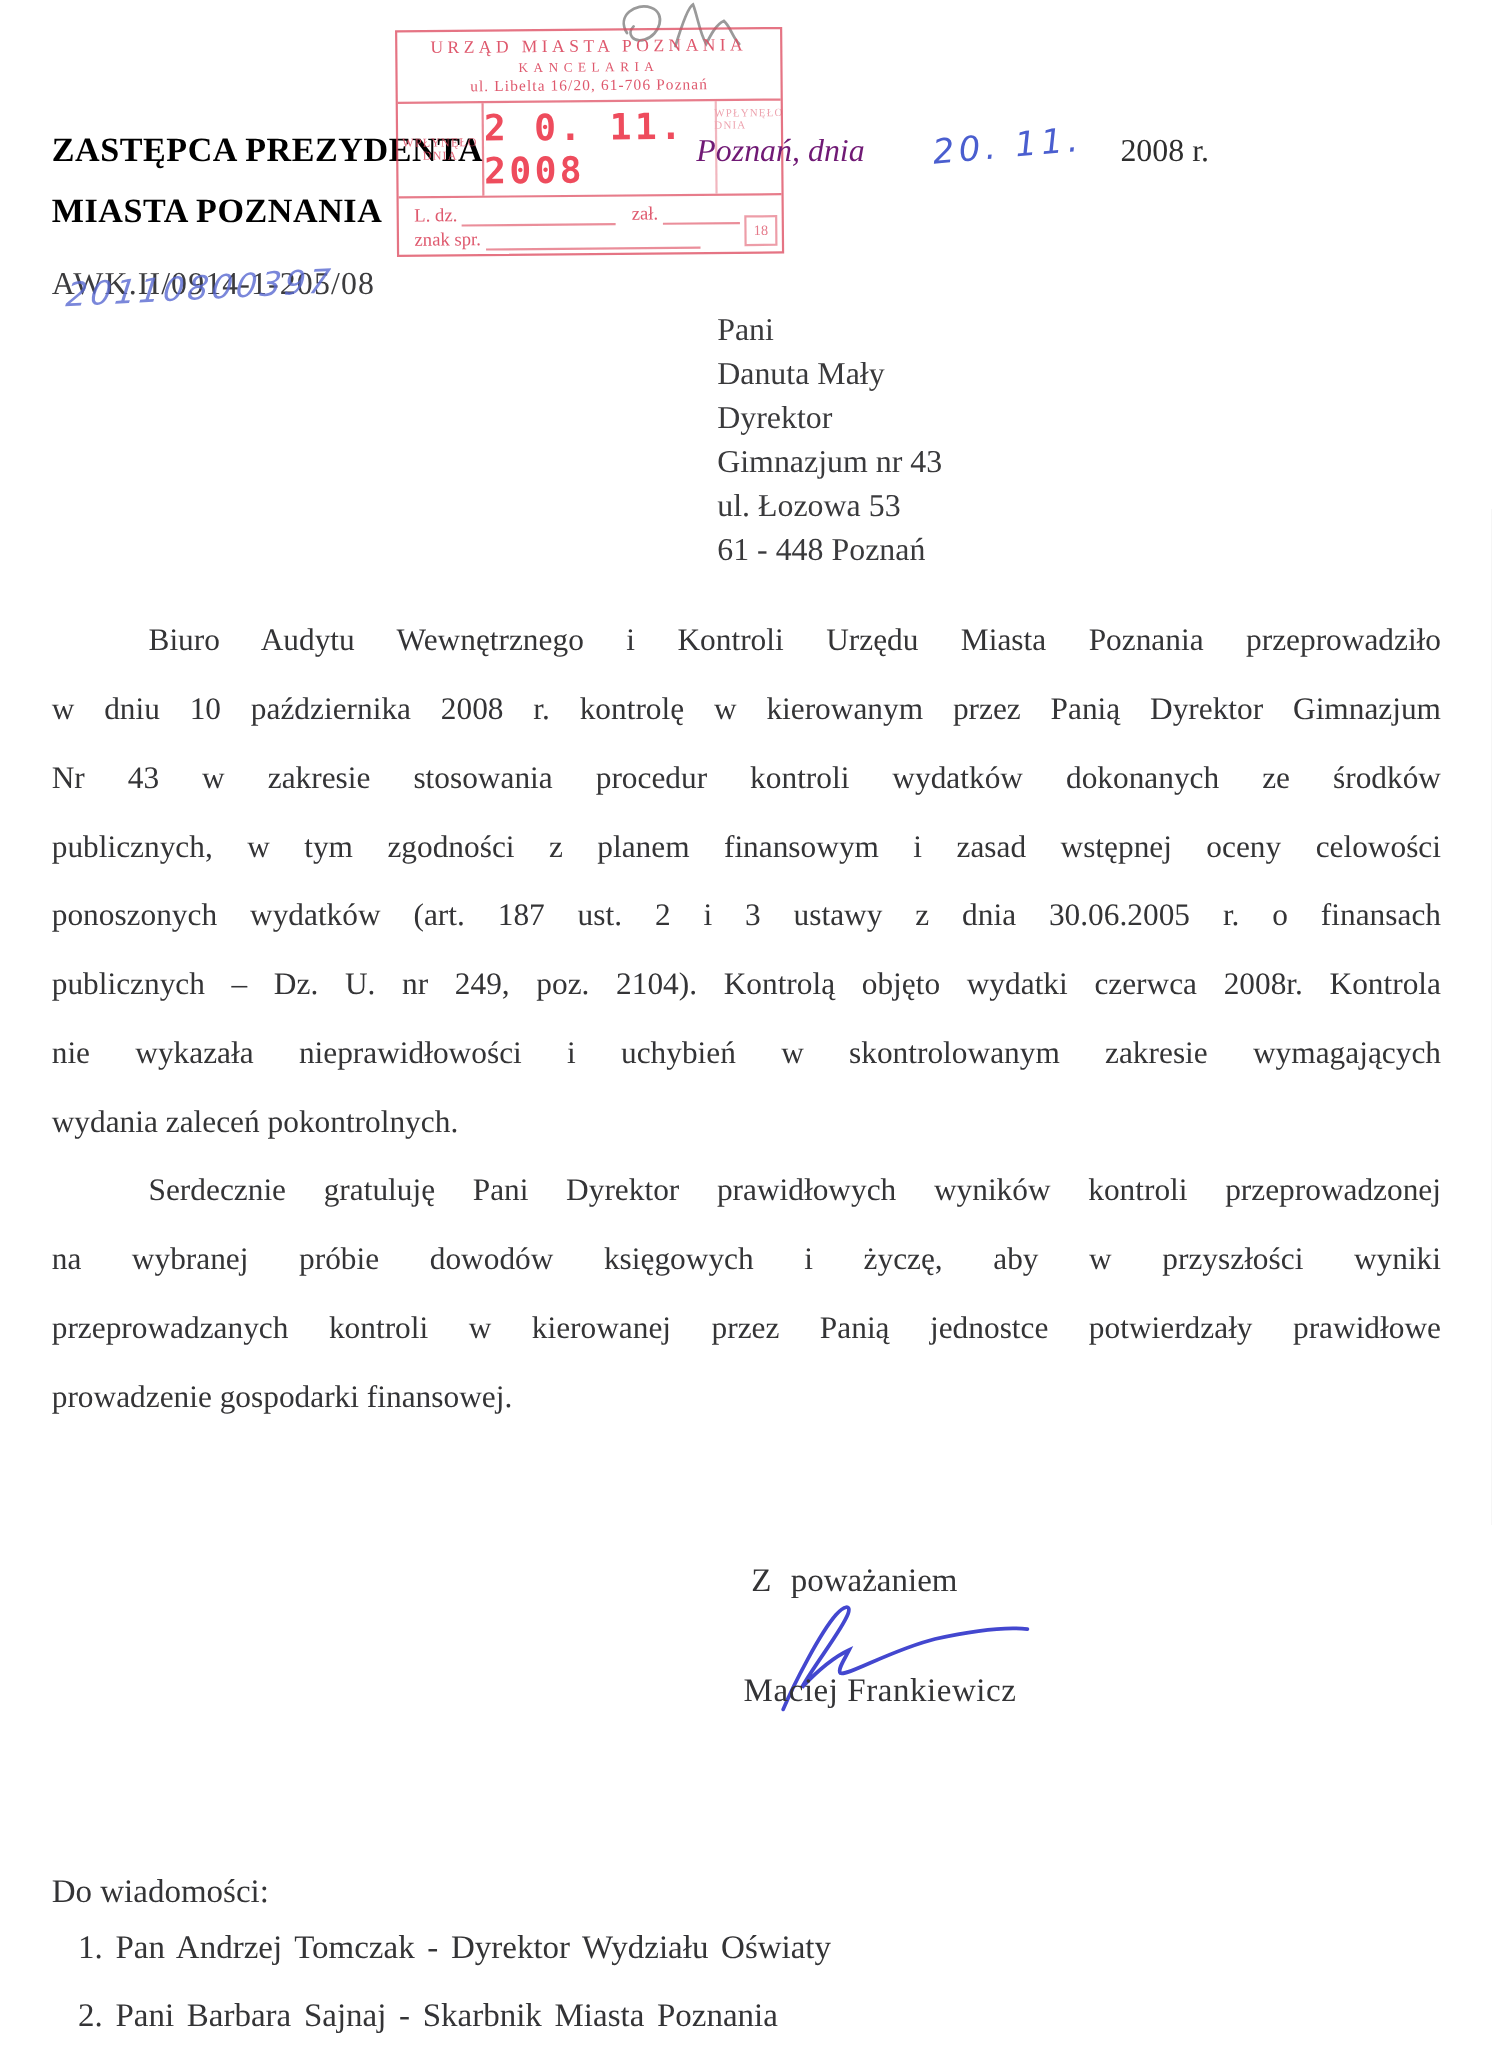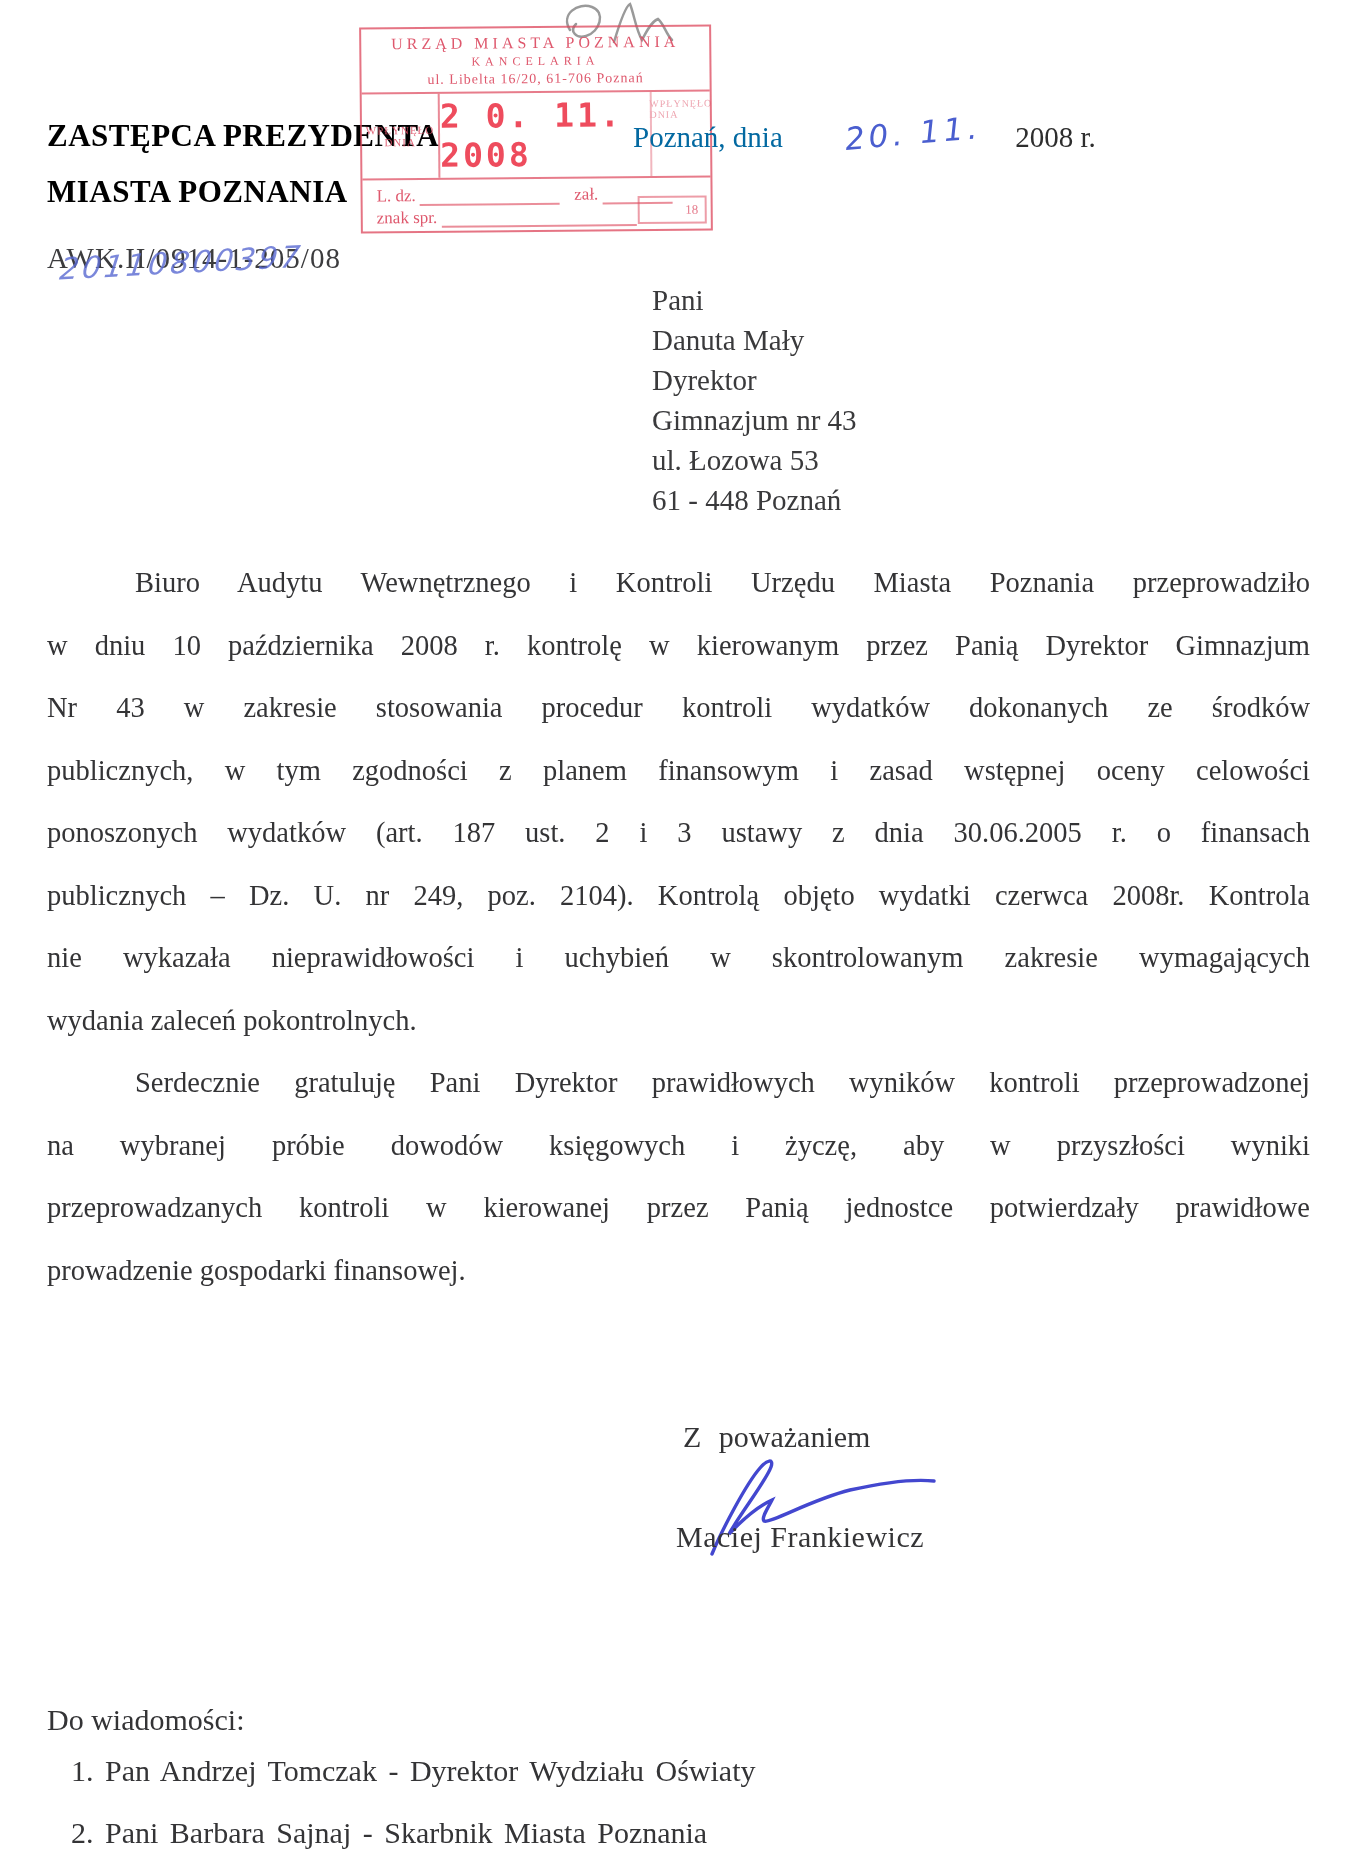--- a/index.html
+++ b/index.html
@@ -60,25 +60,25 @@
     font-size:10px;letter-spacing:1px;text-align:left;
     display:flex;align-items:flex-start;justify-content:center;
     padding-top:6px;opacity:.55;
   }
   .stamp-fields{position:relative;padding:4px 10px 0 14px;font-size:17px;}
   .stamp-fields .row{margin-top:2px;white-space:nowrap;}
   .blank{display:inline-block;border-bottom:2px solid rgba(221,72,92,.65);height:16px;vertical-align:bottom;}
   .stamp-corner{
     position:absolute;right:4px;bottom:2px;width:26px;height:24px;
     border:2px solid rgba(221,72,92,.7);
-    font-size:13px;display:flex;align-items:center;justify-content:center;opacity:.8;padding-left:39px;
+    font-size:13px;display:flex;align-items:center;justify-content:center;opacity:.8;
   }
   
   .dateline{position:absolute;left:633px;top:118px;z-index:3;font-size:29px;white-space:nowrap;}
-  .dateline .place{color:#0369a1;}
+  .dateline .place{color:#701a75;font-style:italic;}
   .hand-date{
     display:inline-block;margin:0 34px 0 62px;
     font-family:"DejaVu Sans", sans-serif;font-style:italic;
     font-size:31px;letter-spacing:4px;color:#4a5ecf;
     transform:rotate(-5deg) translateY(-3px);
   }
   
   .recipient{position:absolute;left:652px;top:280px;font-size:29px;color:#3a3a3c;}
   .recipient div{line-height:40px;}
   

